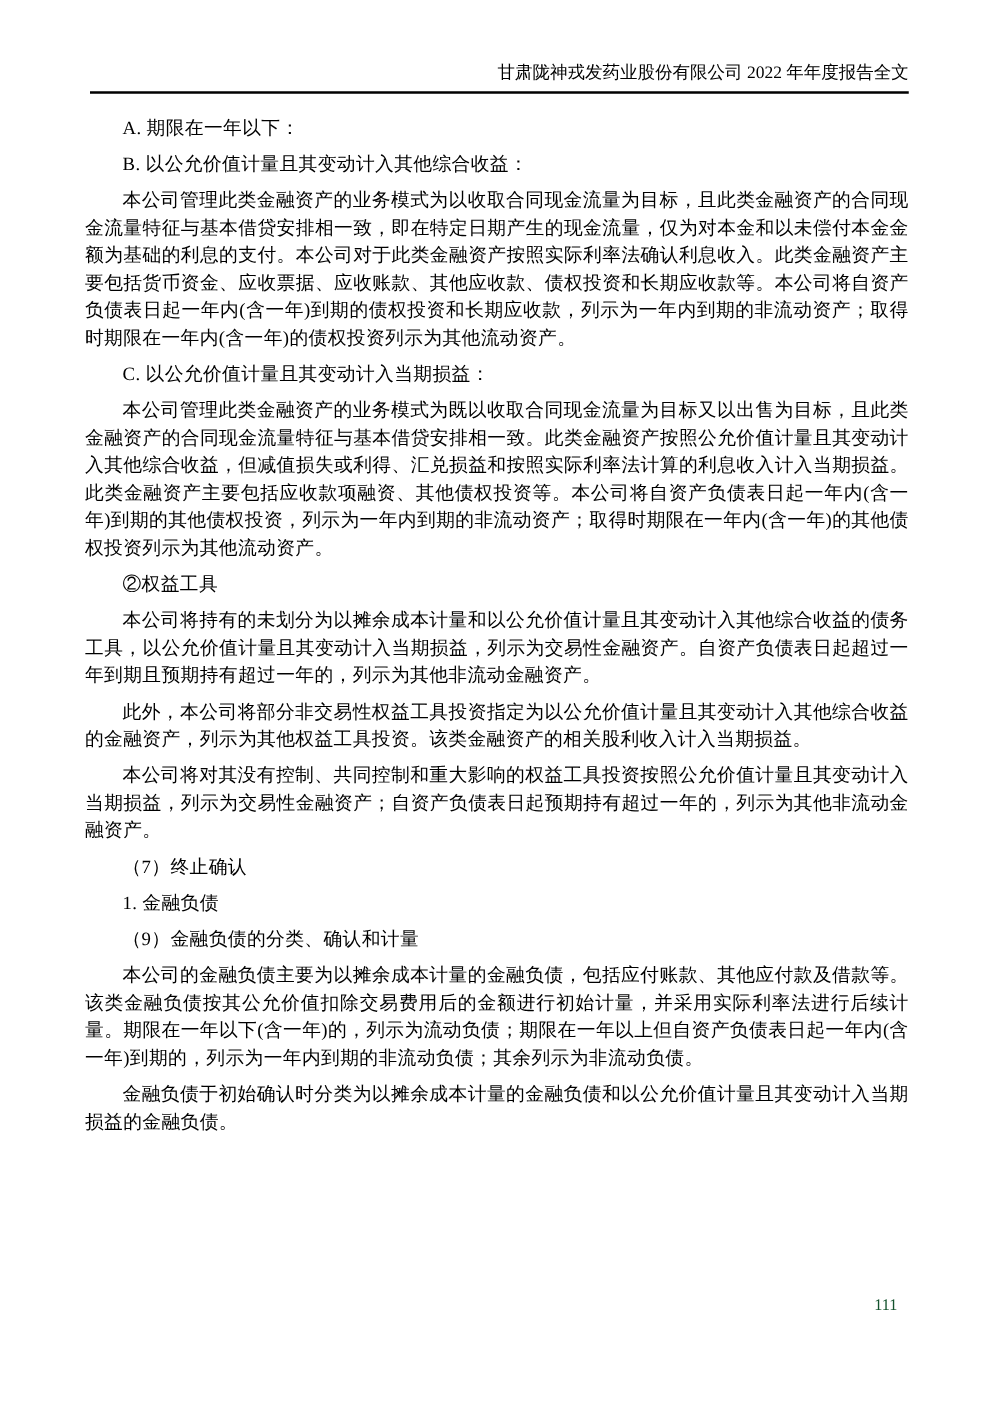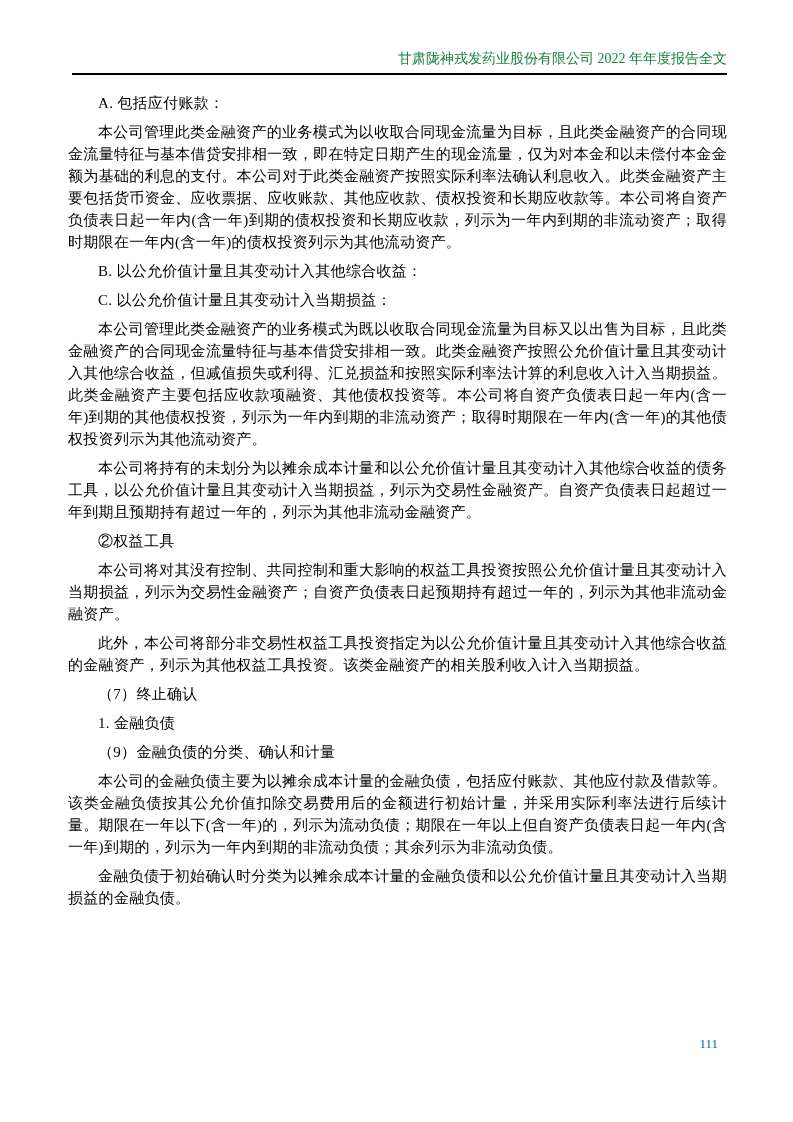--- a/index.html
+++ b/index.html
@@ -18,21 +18,21 @@
     background: #ffffff;
   }
   .header {
     position: absolute;
     top: 50px;
     left: 72px;
     right: 66px;
     text-align: right;
     font-size: 14px;
     line-height: 18px;
-    color: #15803d;
+    color: #000000;
     white-space: nowrap;
   }
   .header-rule {
     position: absolute;
     top: 73px;
     left: 72px;
     right: 66px;
     height: 2px;
     background: #000000;
   }
@@ -49,43 +49,43 @@
   }
   .content p {
     text-indent: 2em;
     margin: 0 0 7px 0;
   }
   .footer {
     position: absolute;
     top: 1036px;
     right: 75px;
     font-size: 13px;
-    color: #0369a1;
+    color: #14532d;
   }
 </style>
 </head>
 <body>
 
 <div class="page">
 
   <div class="header">
     <span>甘肃陇神戎发药业股份有限公司 2022 年年度报告全文</span>
   </div>
   <div class="header-rule"></div>
 
   <div class="content">
-    <p>A. 包括应付账款：</p>
+    <p>A. 期限在一年以下：</p>
+    <p>B. 以公允价值计量且其变动计入其他综合收益：</p>
     <p>本公司管理此类金融资产的业务模式为以收取合同现金流量为目标，且此类金融资产的合同现金流量特征与基本借贷安排相一致，即在特定日期产生的现金流量，仅为对本金和以未偿付本金金额为基础的利息的支付。本公司对于此类金融资产按照实际利率法确认利息收入。此类金融资产主要包括货币资金、应收票据、应收账款、其他应收款、债权投资和长期应收款等。本公司将自资产负债表日起一年内(含一年)到期的债权投资和长期应收款，列示为一年内到期的非流动资产；取得时期限在一年内(含一年)的债权投资列示为其他流动资产。</p>
-    <p>B. 以公允价值计量且其变动计入其他综合收益：</p>
     <p>C. 以公允价值计量且其变动计入当期损益：</p>
     <p>本公司管理此类金融资产的业务模式为既以收取合同现金流量为目标又以出售为目标，且此类金融资产的合同现金流量特征与基本借贷安排相一致。此类金融资产按照公允价值计量且其变动计入其他综合收益，但减值损失或利得、汇兑损益和按照实际利率法计算的利息收入计入当期损益。此类金融资产主要包括应收款项融资、其他债权投资等。本公司将自资产负债表日起一年内(含一年)到期的其他债权投资，列示为一年内到期的非流动资产；取得时期限在一年内(含一年)的其他债权投资列示为其他流动资产。</p>
+    <p>②权益工具</p>
     <p>本公司将持有的未划分为以摊余成本计量和以公允价值计量且其变动计入其他综合收益的债务工具，以公允价值计量且其变动计入当期损益，列示为交易性金融资产。自资产负债表日起超过一年到期且预期持有超过一年的，列示为其他非流动金融资产。</p>
-    <p>②权益工具</p>
+    <p>此外，本公司将部分非交易性权益工具投资指定为以公允价值计量且其变动计入其他综合收益的金融资产，列示为其他权益工具投资。该类金融资产的相关股利收入计入当期损益。</p>
     <p>本公司将对其没有控制、共同控制和重大影响的权益工具投资按照公允价值计量且其变动计入当期损益，列示为交易性金融资产；自资产负债表日起预期持有超过一年的，列示为其他非流动金融资产。</p>
-    <p>此外，本公司将部分非交易性权益工具投资指定为以公允价值计量且其变动计入其他综合收益的金融资产，列示为其他权益工具投资。该类金融资产的相关股利收入计入当期损益。</p>
     <p>（7）终止确认</p>
     <p>1. 金融负债</p>
     <p>（9）金融负债的分类、确认和计量</p>
     <p>本公司的金融负债主要为以摊余成本计量的金融负债，包括应付账款、其他应付款及借款等。该类金融负债按其公允价值扣除交易费用后的金额进行初始计量，并采用实际利率法进行后续计量。期限在一年以下(含一年)的，列示为流动负债；期限在一年以上但自资产负债表日起一年内(含一年)到期的，列示为一年内到期的非流动负债；其余列示为非流动负债。</p>
     <p>金融负债于初始确认时分类为以摊余成本计量的金融负债和以公允价值计量且其变动计入当期损益的金融负债。</p>
   </div>
 
   <div class="footer">
     <span>111</span>
   </div>

